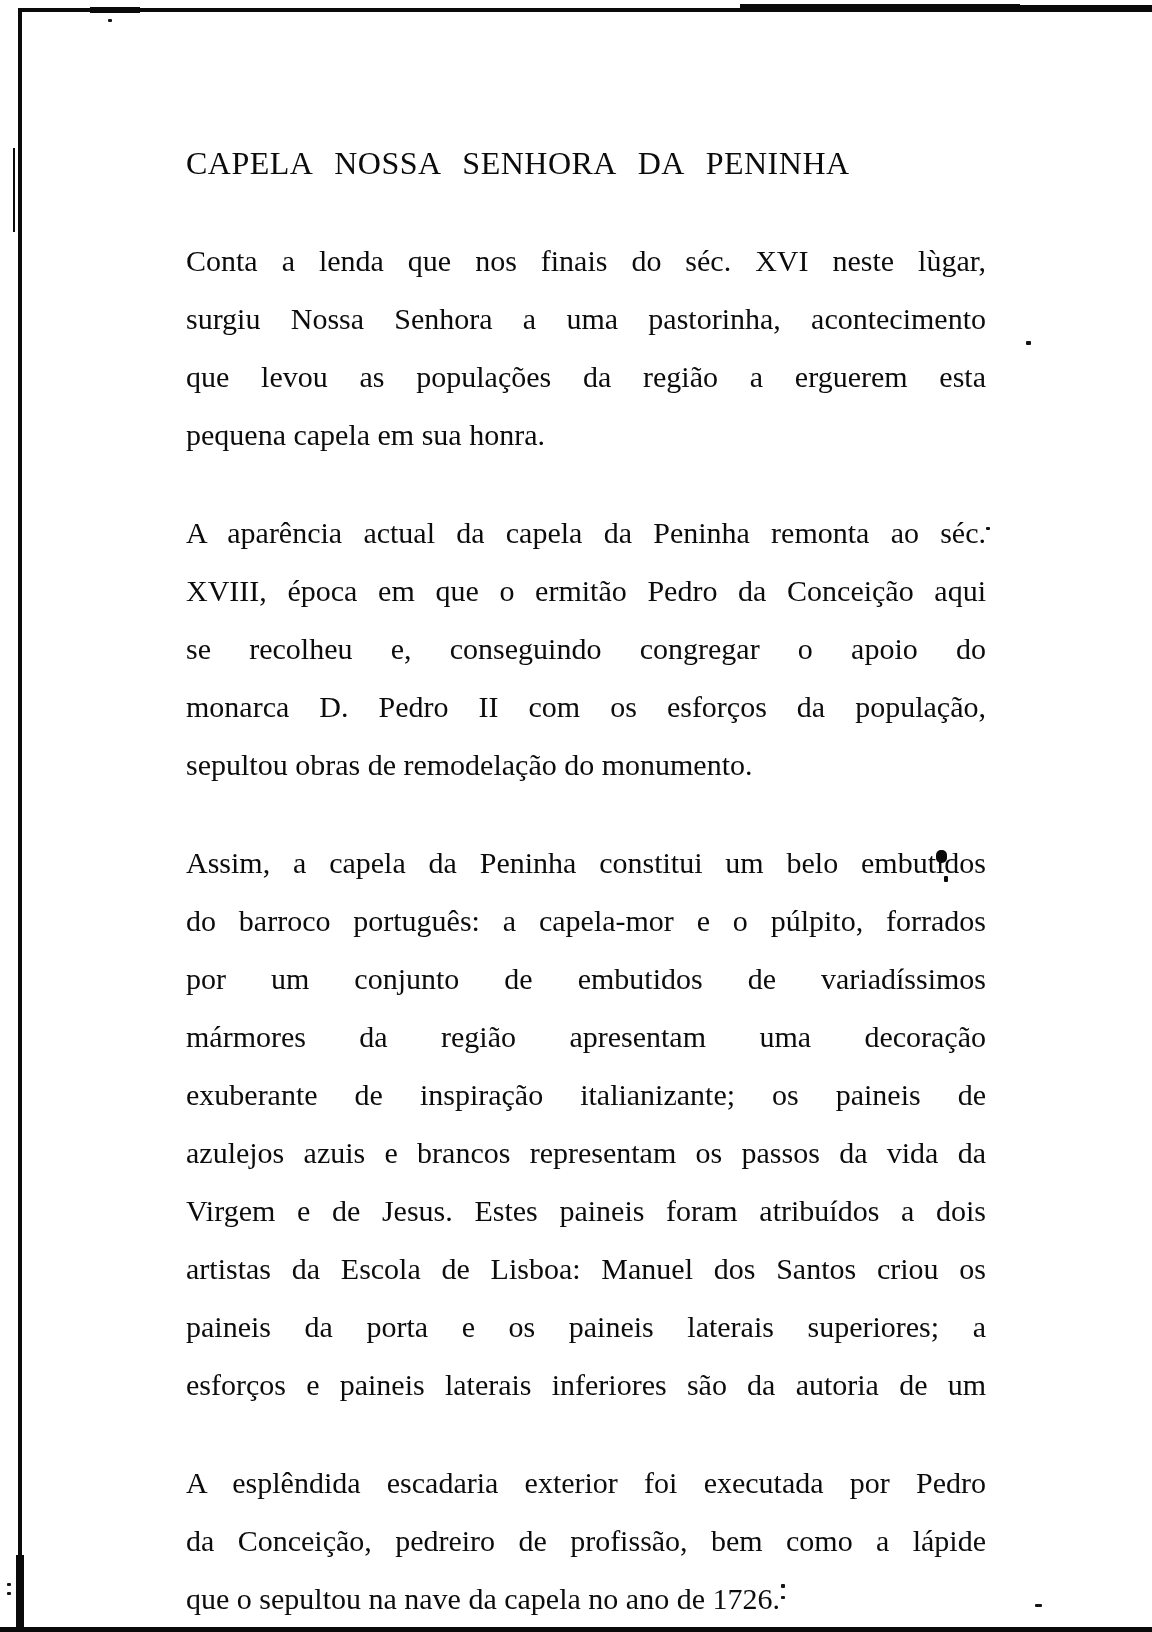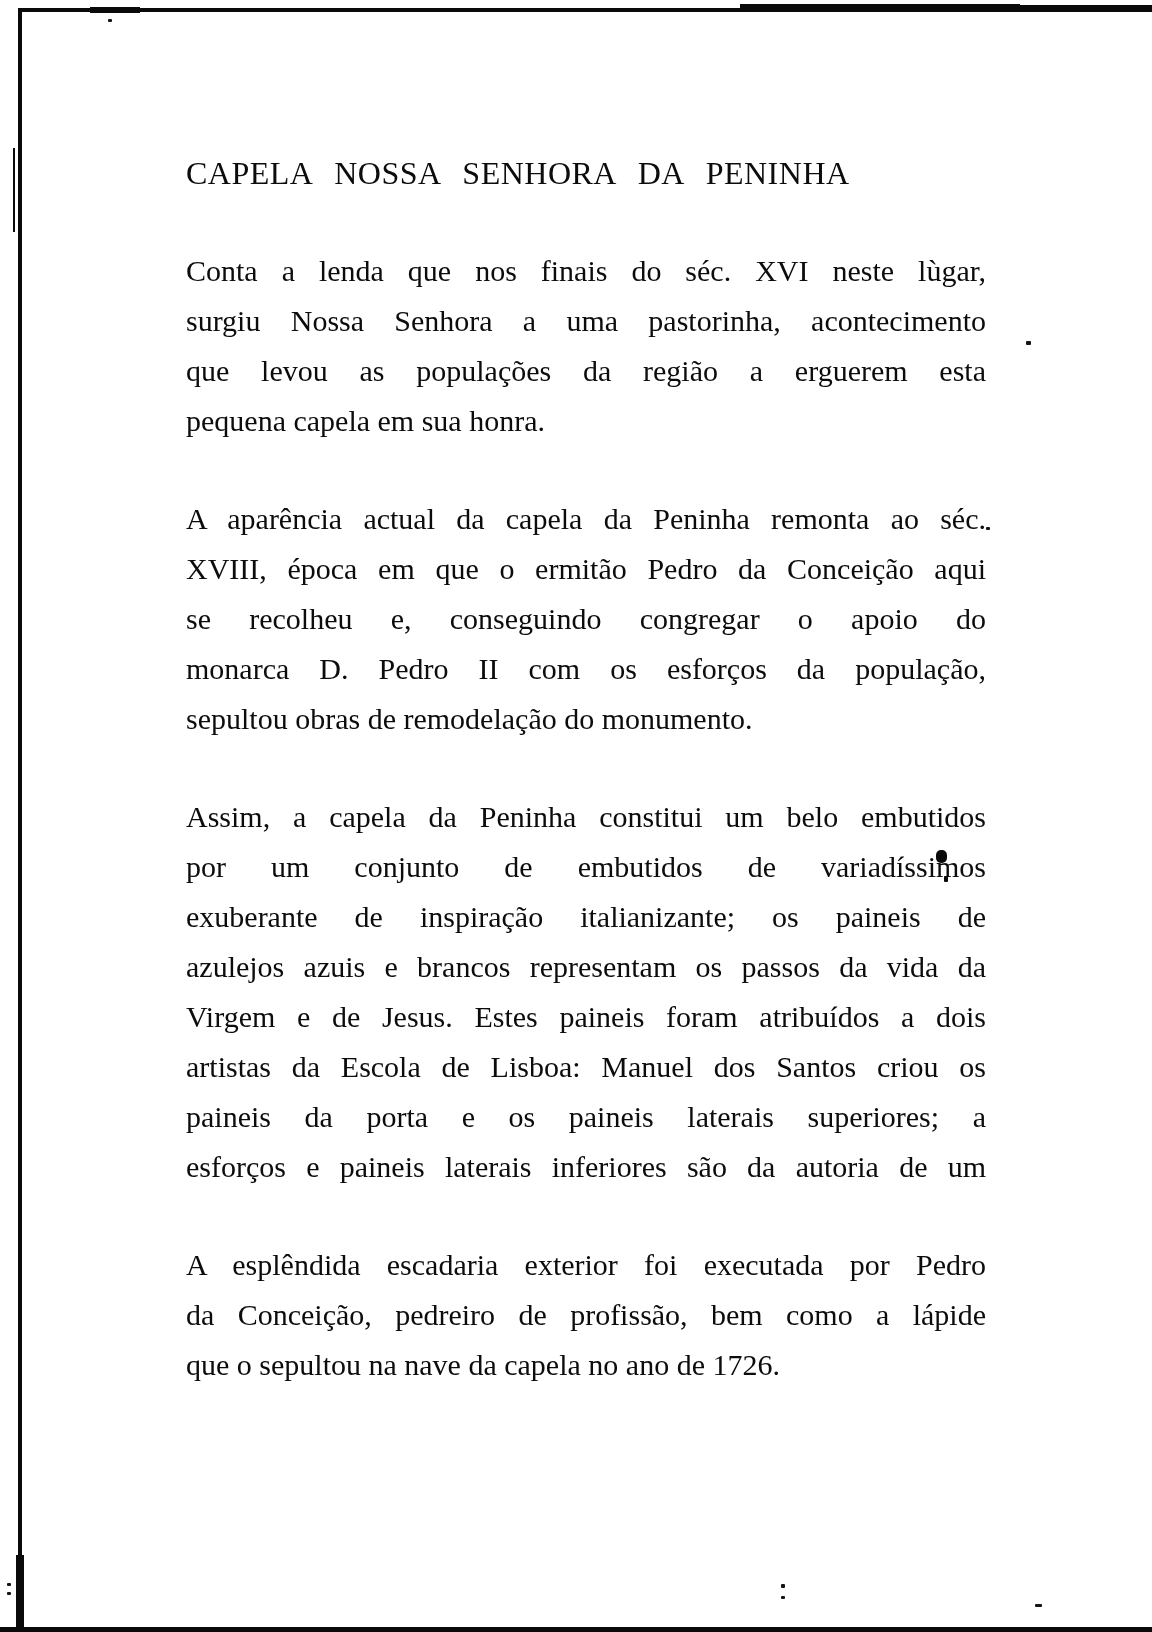--- a/index.html
+++ b/index.html
@@ -35,34 +35,34 @@
   .speck-6  { left: 1035px; top: 1604px; width: 7px; height: 3px; }
   .speck-7  { left: 7px;    top: 1583px; width: 4px; height: 3px; }
   .speck-8  { left: 7px;    top: 1592px; width: 4px; height: 3px; }
   .blob-forrados   { left: 936px; top: 850px; width: 11px; height: 13px; border-radius: 5px; background:#0a0a0a; }
   .blob-forrados-b { left: 944px; top: 876px; width: 4px;  height: 6px;  background:#0a0a0a; }
 
   
   .content {
     position: absolute;
     left: 186px;
-    top: 148px;
+    top: 138px;
     width: 800px;
   }
   .doc-title {
     margin: 0;
     font-size: 32px;
     font-weight: normal;
     line-height: 50px;
     letter-spacing: 0.5px;
     word-spacing: 14px;
     white-space: nowrap;
   }
   .para { margin-top: 48px; font-size: 30px; }
-  .line { line-height: 50px; text-align: left; }
+  .line { line-height: 50px; text-align: left; margin-top: 8px; }
   .line.j { text-align: justify; text-align-last: justify; }
 </style>
 </head>
 <body>
 
 <div class="page">
 
   <div class="frame frame-top"></div>
   <div class="frame frame-top-a"></div>
   <div class="frame frame-top-b"></div>
@@ -94,21 +94,23 @@
         </div>
         <div class="para">
           <div class="line j">A aparência actual da capela da Peninha remonta ao séc.</div>
           <div class="line j">XVIII, época em que o ermitão Pedro da Conceição aqui</div>
           <div class="line j">se recolheu e, conseguindo congregar o apoio do</div>
           <div class="line j">monarca D. Pedro II com os esforços da população,</div>
           <div class="line">sepultou obras de remodelação do monumento.</div>
         </div>
         <div class="para">
           <div class="line j">Assim, a capela da Peninha constitui um belo embutidos</div>
+          <div class="line j">do barroco português: a capela-mor e o púlpito, forrados</div>
           <div class="line j">por um conjunto de embutidos de variadíssimos</div>
+          <div class="line j">mármores da região apresentam uma decoração</div>
           <div class="line j">exuberante de inspiração italianizante; os paineis de</div>
           <div class="line j">azulejos azuis e brancos representam os passos da vida da</div>
           <div class="line j">Virgem e de Jesus. Estes paineis foram atribuídos a dois</div>
           <div class="line j">artistas da Escola de Lisboa: Manuel dos Santos criou os</div>
           <div class="line j">paineis da porta e os paineis laterais superiores; a</div>
           <div class="line j">esforços e paineis laterais inferiores são da autoria de um</div>
         </div>
         <div class="para">
           <div class="line j">A esplêndida escadaria exterior foi executada por Pedro</div>
           <div class="line j">da Conceição, pedreiro de profissão, bem como a lápide</div>

